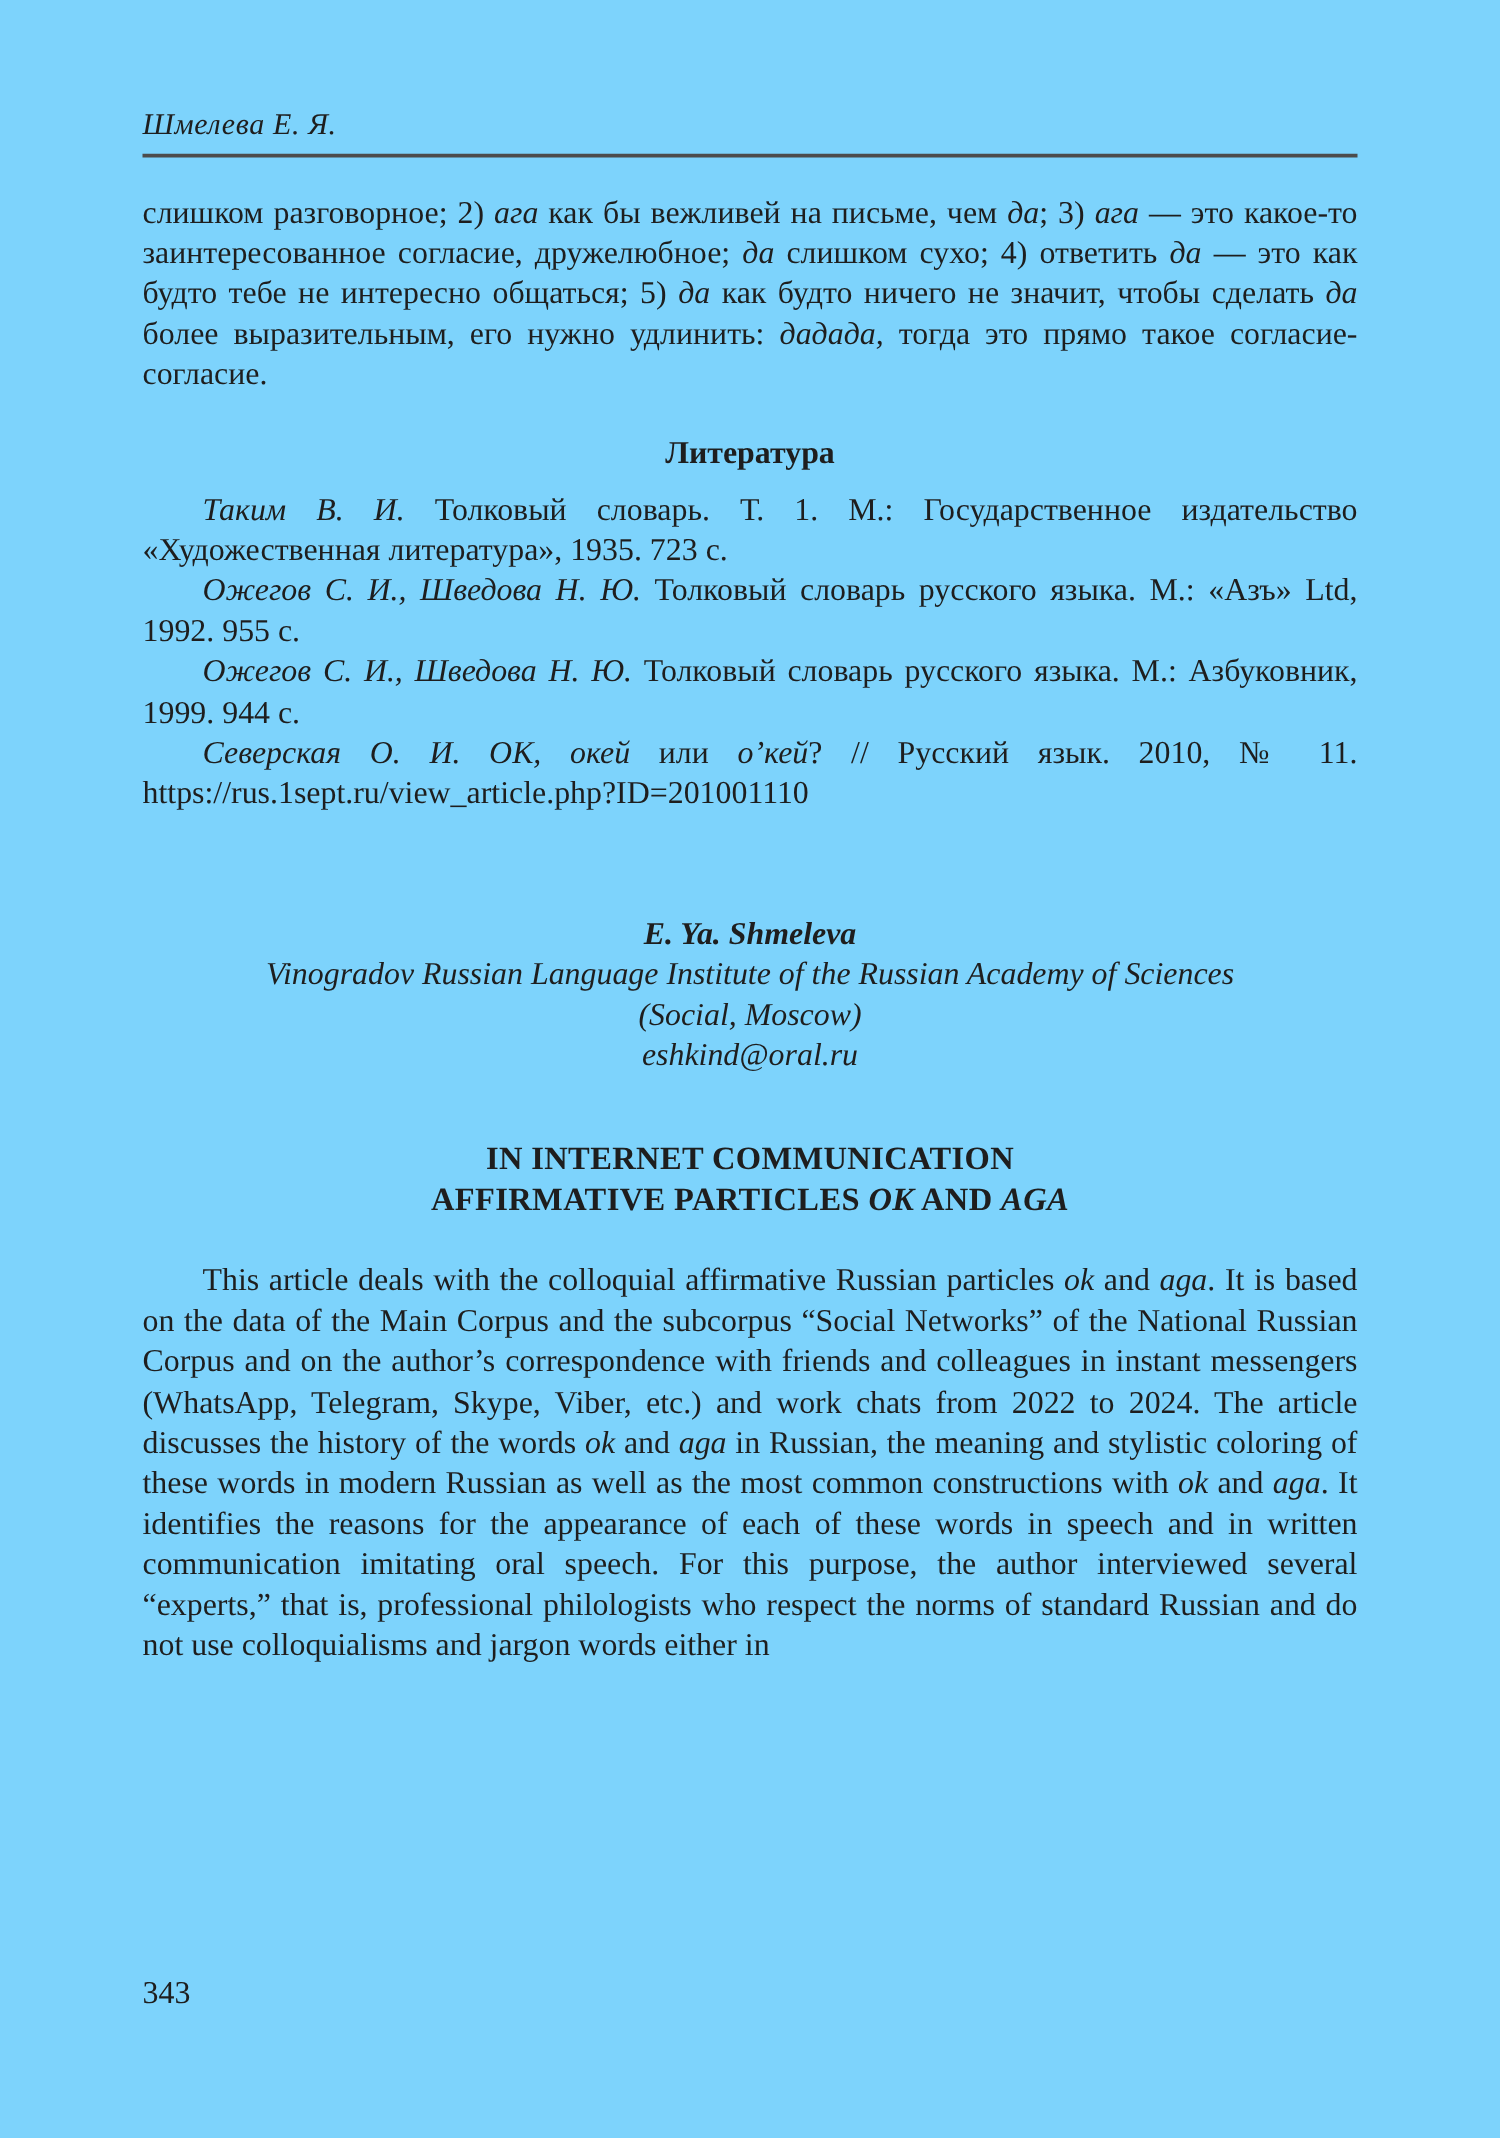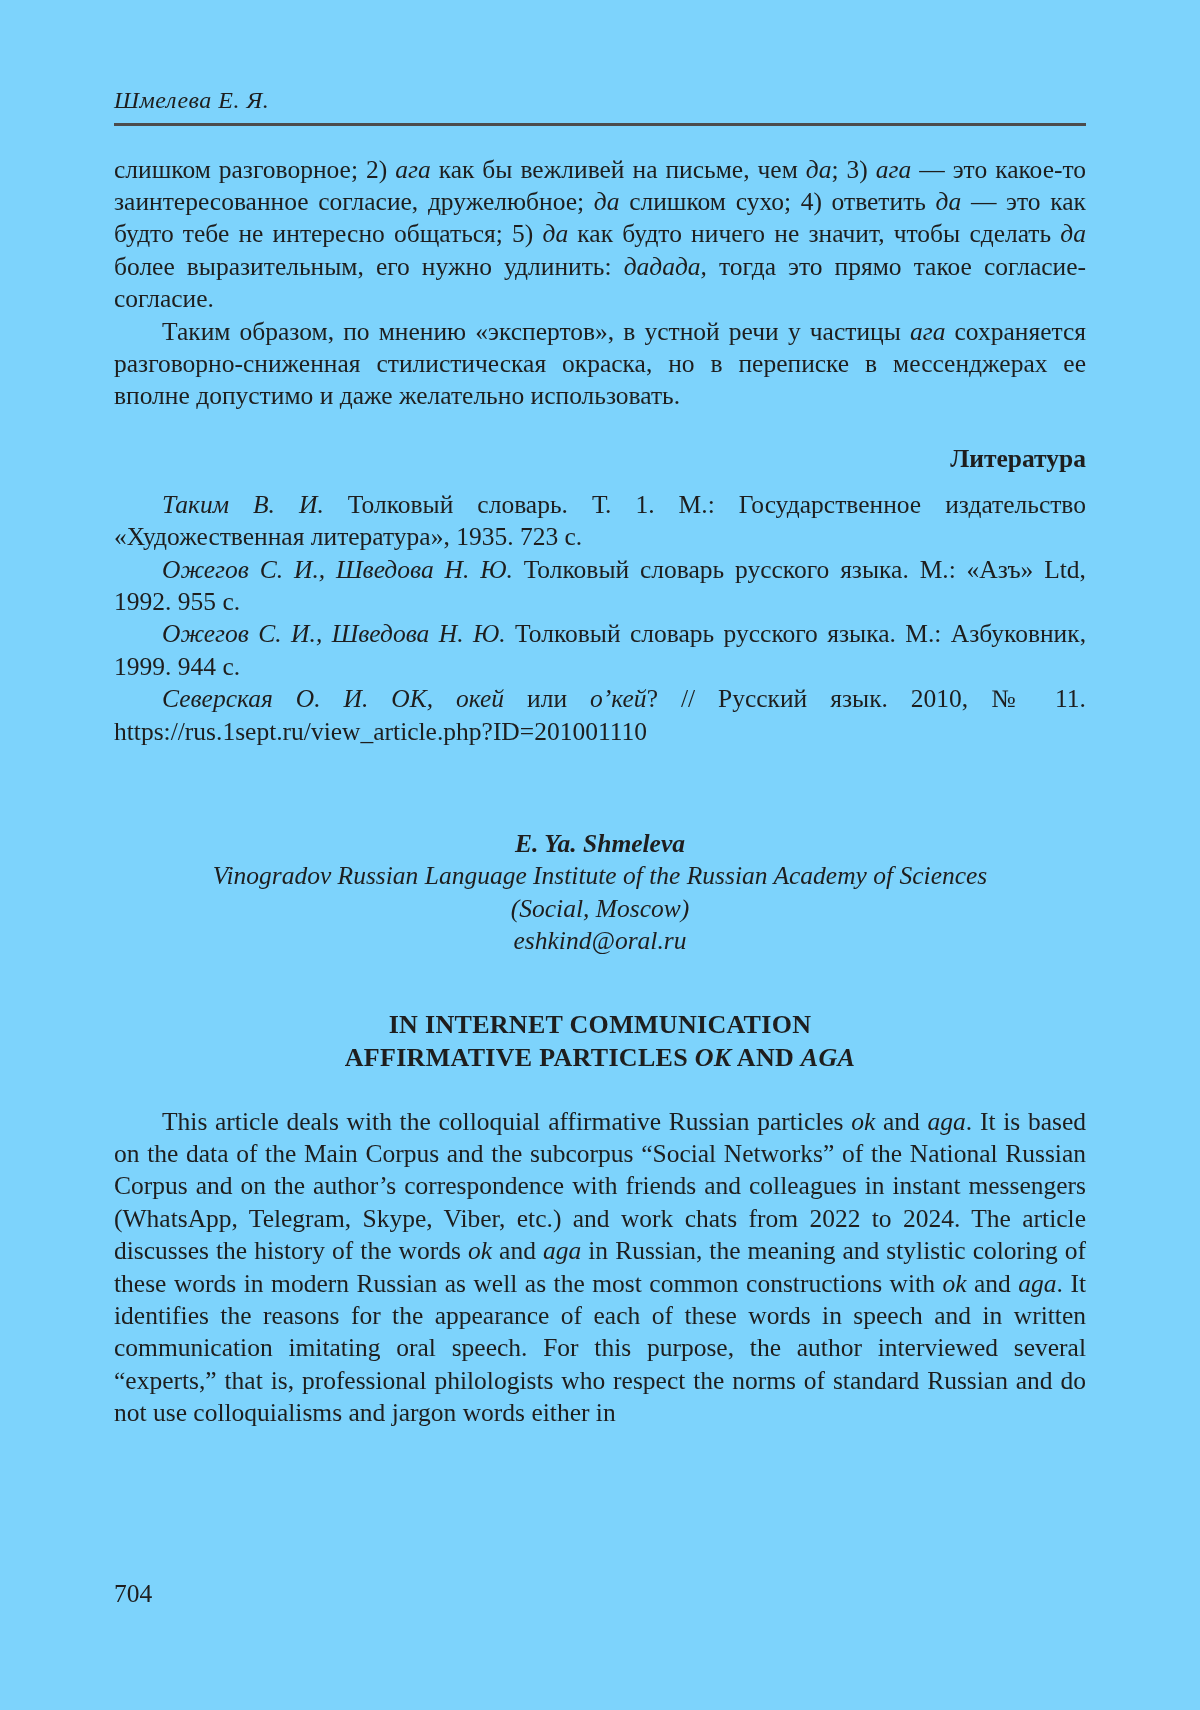--- a/index.html
+++ b/index.html
@@ -37,21 +37,21 @@
   p { margin: 0; }
   .body-text {
     margin-top: 28px;
     font-size: 25.5px;
     line-height: 32.4px;
     text-align: justify;
   }
   .indent { text-indent: 48px; }
   .section-heading {
     margin: 30px 0 14px 0;
-    text-align: right;
+    text-align: center;
     font-weight: bold;
     font-size: 25.5px;
     line-height: 32px;
   }
   .references {
     font-size: 25.5px;
     line-height: 32.4px;
     text-align: justify;
   }
   .author-block {
@@ -91,21 +91,20 @@
 <body>
 
 <div class="page">
   <div class="content">
 
     <div class="running-head">Шмелева Е. Я.</div>
     <div class="head-rule"></div>
 
     <div class="body-text">
       <p><span>слишком разговорное; 2) </span><span class="seg-i">ага</span><span> как бы вежливей на письме, чем </span><span class="seg-i">да</span><span>; 3) </span><span class="seg-i">ага</span><span> — это какое-то заинтересованное согласие, дружелюбное; </span><span class="seg-i">да</span><span> слишком сухо; 4) ответить </span><span class="seg-i">да</span><span> — это как будто тебе не интересно общаться; 5) </span><span class="seg-i">да</span><span> как будто ничего не значит, чтобы сделать </span><span class="seg-i">да</span><span> более выразительным, его нужно удлинить: </span><span class="seg-i">дадада,</span><span> тогда это прямо такое согласие-согласие.</span></p>
-      <p class="indent"><span>Таким образом, по мнению «экспертов», в устной речи у частицы </span><span class="seg-i">ага</span><span> сохраняется разговорно-сниженная стилистическая окраска, но в переписке в мессенджерах ее вполне допустимо и даже желательно использовать.</span></p>
     </div>
 
     <div class="section-heading">Литература</div>
 
     <div class="references">
       <p class="indent"><span class="seg-i">Таким В. И.</span><span> Толковый словарь. Т. 1. М.: Государственное издательство «Художественная литература», 1935. 723 с.</span></p>
       <p class="indent"><span class="seg-i">Ожегов С. И., Шведова Н. Ю.</span><span> Толковый словарь русского языка. М.: «Азъ» Ltd, 1992. 955 с.</span></p>
       <p class="indent"><span class="seg-i">Ожегов С. И., Шведова Н. Ю.</span><span> Толковый словарь русского языка. М.: Азбуковник, 1999. 944 с.</span></p>
       <p class="indent"><span class="seg-i">Северская О. И. ОК, окей</span><span> или </span><span class="seg-i">о’кей</span><span>? // Русский язык. 2010, № 11. https://rus.1sept.ru/view_article.php?ID=201001110</span></p>
     </div>
@@ -119,14 +118,14 @@
 
     <div class="article-title">
       <div>IN INTERNET COMMUNICATION</div>
       <div><span class="seg-b">AFFIRMATIVE PARTICLES </span><span class="seg-bi">OK</span><span class="seg-b"> AND </span><span class="seg-bi">AGA</span></div>
     </div>
 
     <p class="abstract indent"><span>This article deals with the colloquial affirmative Russian particles </span><span class="seg-i">ok</span><span> and </span><span class="seg-i">aga</span><span>. It is based on the data of the Main Corpus and the subcorpus “Social Networks” of the National Russian Corpus and on the author’s correspondence with friends and colleagues in instant messengers (WhatsApp, Telegram, Skype, Viber, etc.) and work chats from 2022 to 2024. The article discusses the history of the words </span><span class="seg-i">ok</span><span> and </span><span class="seg-i">aga</span><span> in Russian, the meaning and stylistic coloring of these words in modern Russian as well as the most common constructions with </span><span class="seg-i">ok</span><span> and </span><span class="seg-i">aga</span><span>. It identifies the reasons for the appearance of each of these words in speech and in written communication imitating oral speech. For this purpose, the author interviewed several “experts,” that is, professional philologists who respect the norms of standard Russian and do not use colloquialisms and jargon words either in</span></p>
 
   </div>
 
-  <div class="page-number">704</div>
+  <div class="page-number">343</div>
 </div>
 
 </body></html>

